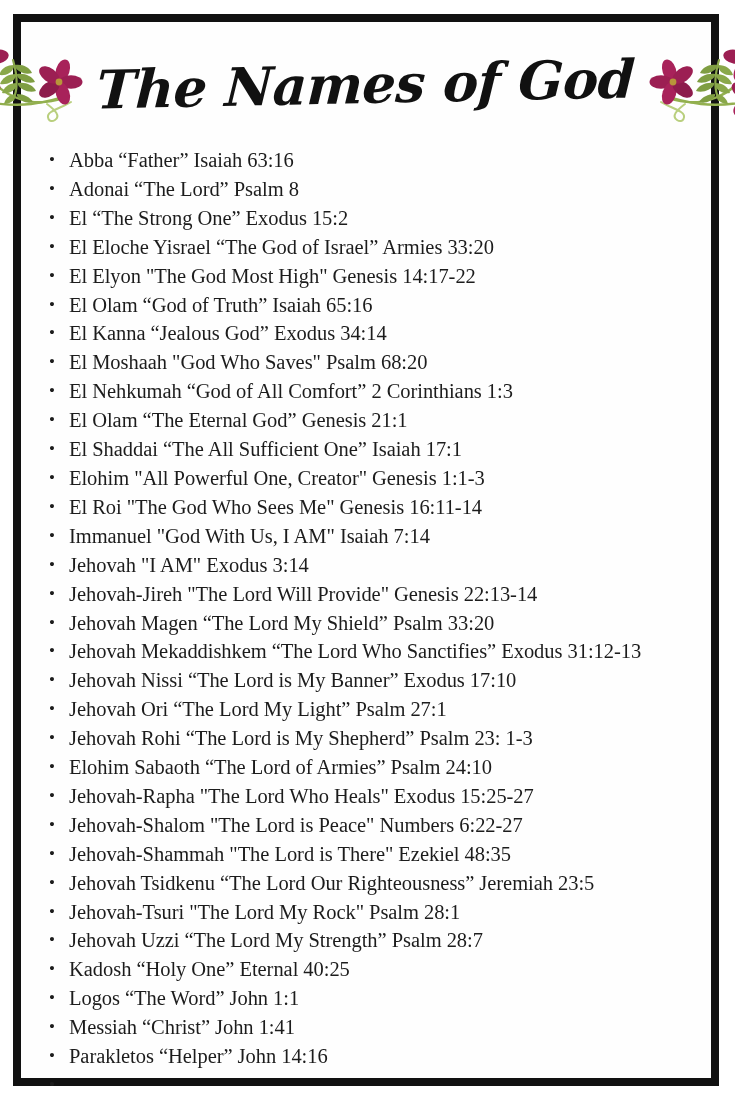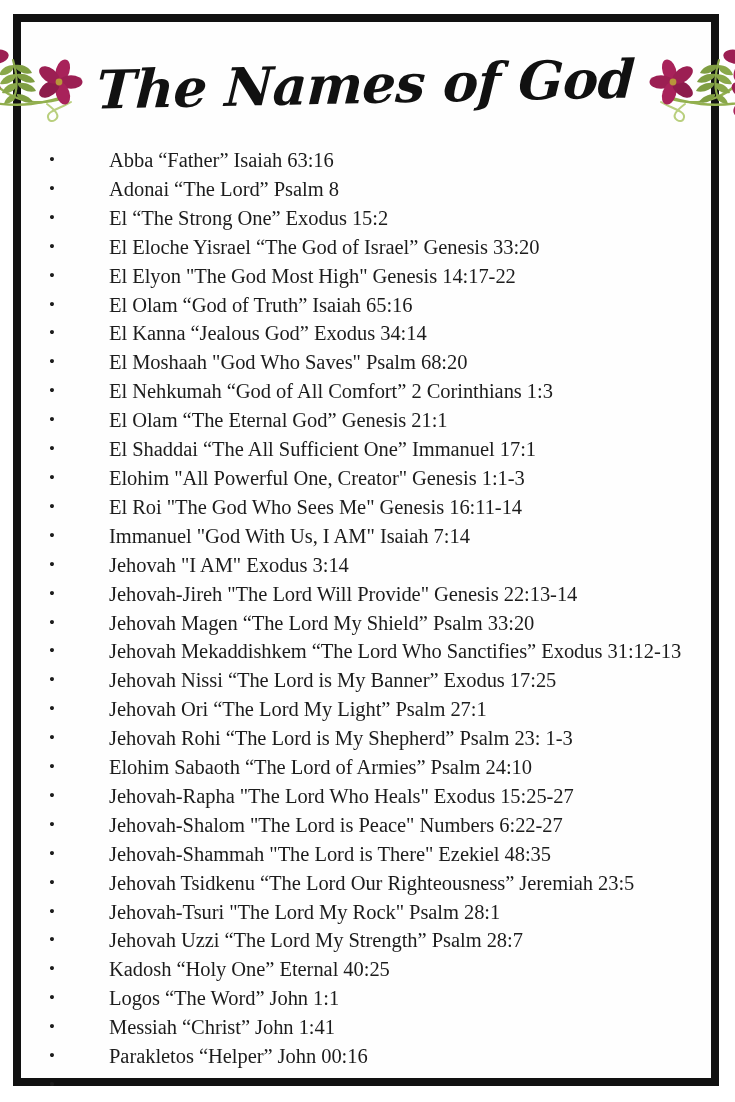--- a/index.html
+++ b/index.html
@@ -108,21 +108,20 @@
     position: absolute;
     left: 2px;
     top: 0;
     line-height: 28.9px;
     font-size: 17px;
     color: #1c1c1c;
   }
 
   .name-text {
     display: inline;
-    margin-left: 40px;
   }
 </style>
 </head>
 <body>
 
 <div class="poster">
   <div class="frame">
     <div class="frame-inner">
 
       <div class="header">
@@ -226,49 +225,49 @@
             </g>
           </g>
         </svg>
 
       </div>
 
       <ul class="names-list" id="names-list">
           <li class="name-item"><span class="bullet">•</span><span class="name-text">Abba “Father” Isaiah 63:16</span></li>
           <li class="name-item"><span class="bullet">•</span><span class="name-text">Adonai “The Lord” Psalm 8</span></li>
           <li class="name-item"><span class="bullet">•</span><span class="name-text">El “The Strong One” Exodus 15:2</span></li>
-          <li class="name-item"><span class="bullet">•</span><span class="name-text">El Eloche Yisrael “The God of Israel” Genesis 33:20</span></li>
+          <li class="name-item"><span class="bullet">•</span><span class="name-text">El Eloche Yisrael “The God of Israel” Armies 33:20</span></li>
           <li class="name-item"><span class="bullet">•</span><span class="name-text">El Elyon "The God Most High" Genesis 14:17-22</span></li>
           <li class="name-item"><span class="bullet">•</span><span class="name-text">El Olam “God of Truth” Isaiah 65:16</span></li>
           <li class="name-item"><span class="bullet">•</span><span class="name-text">El Kanna “Jealous God” Exodus 34:14</span></li>
           <li class="name-item"><span class="bullet">•</span><span class="name-text">El Moshaah "God Who Saves" Psalm 68:20</span></li>
           <li class="name-item"><span class="bullet">•</span><span class="name-text">El Nehkumah “God of All Comfort” 2 Corinthians 1:3</span></li>
           <li class="name-item"><span class="bullet">•</span><span class="name-text">El Olam “The Eternal God” Genesis 21:1</span></li>
-          <li class="name-item"><span class="bullet">•</span><span class="name-text">El Shaddai “The All Sufficient One” Immanuel 17:1</span></li>
+          <li class="name-item"><span class="bullet">•</span><span class="name-text">El Shaddai “The All Sufficient One” Isaiah 17:1</span></li>
           <li class="name-item"><span class="bullet">•</span><span class="name-text">Elohim "All Powerful One, Creator" Genesis 1:1-3</span></li>
           <li class="name-item"><span class="bullet">•</span><span class="name-text">El Roi "The God Who Sees Me" Genesis 16:11-14</span></li>
           <li class="name-item"><span class="bullet">•</span><span class="name-text">Immanuel "God With Us, I AM" Isaiah 7:14</span></li>
           <li class="name-item"><span class="bullet">•</span><span class="name-text">Jehovah "I AM" Exodus 3:14</span></li>
           <li class="name-item"><span class="bullet">•</span><span class="name-text">Jehovah-Jireh "The Lord Will Provide" Genesis 22:13-14</span></li>
           <li class="name-item"><span class="bullet">•</span><span class="name-text">Jehovah Magen “The Lord My Shield” Psalm 33:20</span></li>
           <li class="name-item"><span class="bullet">•</span><span class="name-text">Jehovah Mekaddishkem “The Lord Who Sanctifies” Exodus 31:12-13</span></li>
-          <li class="name-item"><span class="bullet">•</span><span class="name-text">Jehovah Nissi “The Lord is My Banner” Exodus 17:25</span></li>
+          <li class="name-item"><span class="bullet">•</span><span class="name-text">Jehovah Nissi “The Lord is My Banner” Exodus 17:10</span></li>
           <li class="name-item"><span class="bullet">•</span><span class="name-text">Jehovah Ori “The Lord My Light” Psalm 27:1</span></li>
           <li class="name-item"><span class="bullet">•</span><span class="name-text">Jehovah Rohi “The Lord is My Shepherd” Psalm 23: 1-3</span></li>
           <li class="name-item"><span class="bullet">•</span><span class="name-text">Elohim Sabaoth “The Lord of Armies” Psalm 24:10</span></li>
           <li class="name-item"><span class="bullet">•</span><span class="name-text">Jehovah-Rapha "The Lord Who Heals" Exodus 15:25-27</span></li>
           <li class="name-item"><span class="bullet">•</span><span class="name-text">Jehovah-Shalom "The Lord is Peace" Numbers 6:22-27</span></li>
           <li class="name-item"><span class="bullet">•</span><span class="name-text">Jehovah-Shammah "The Lord is There" Ezekiel 48:35</span></li>
           <li class="name-item"><span class="bullet">•</span><span class="name-text">Jehovah Tsidkenu “The Lord Our Righteousness” Jeremiah 23:5</span></li>
           <li class="name-item"><span class="bullet">•</span><span class="name-text">Jehovah-Tsuri "The Lord My Rock" Psalm 28:1</span></li>
           <li class="name-item"><span class="bullet">•</span><span class="name-text">Jehovah Uzzi “The Lord My Strength” Psalm 28:7</span></li>
           <li class="name-item"><span class="bullet">•</span><span class="name-text">Kadosh “Holy One” Eternal 40:25</span></li>
           <li class="name-item"><span class="bullet">•</span><span class="name-text">Logos “The Word” John 1:1</span></li>
           <li class="name-item"><span class="bullet">•</span><span class="name-text">Messiah “Christ” John 1:41</span></li>
-          <li class="name-item"><span class="bullet">•</span><span class="name-text">Parakletos “Helper” John 00:16</span></li>
+          <li class="name-item"><span class="bullet">•</span><span class="name-text">Parakletos “Helper” John 14:16</span></li>
           <li class="name-item"><span class="bullet">•</span></li>
           <li class="name-item">
             <span class="bullet">•</span>
           </li>
         </ul>
 
     </div>
   </div>
 </div>
 

